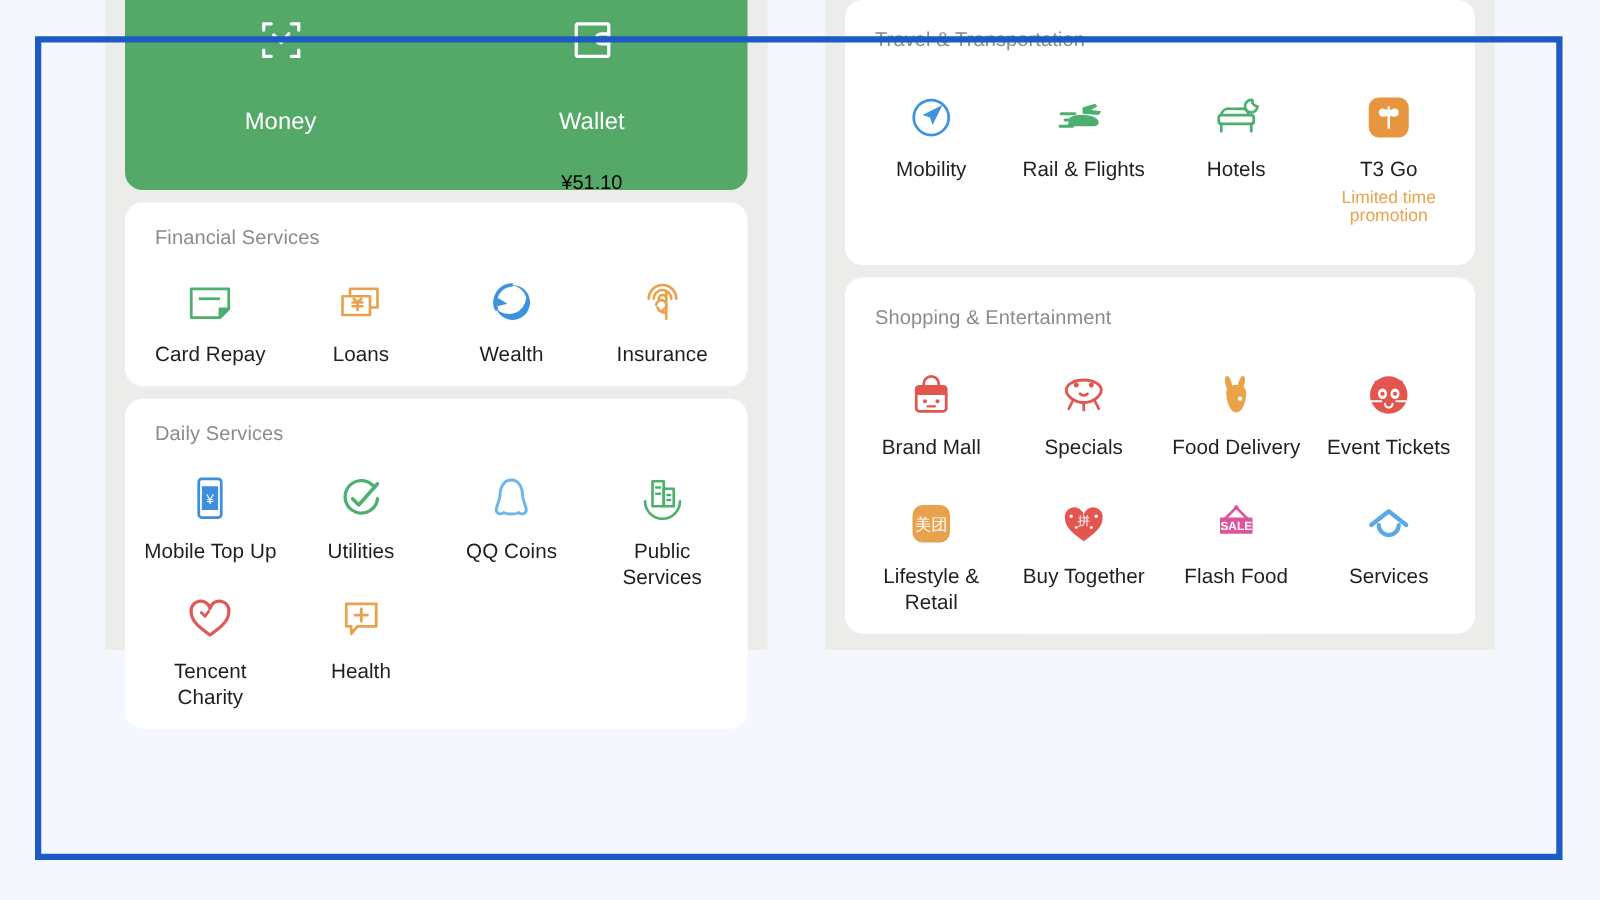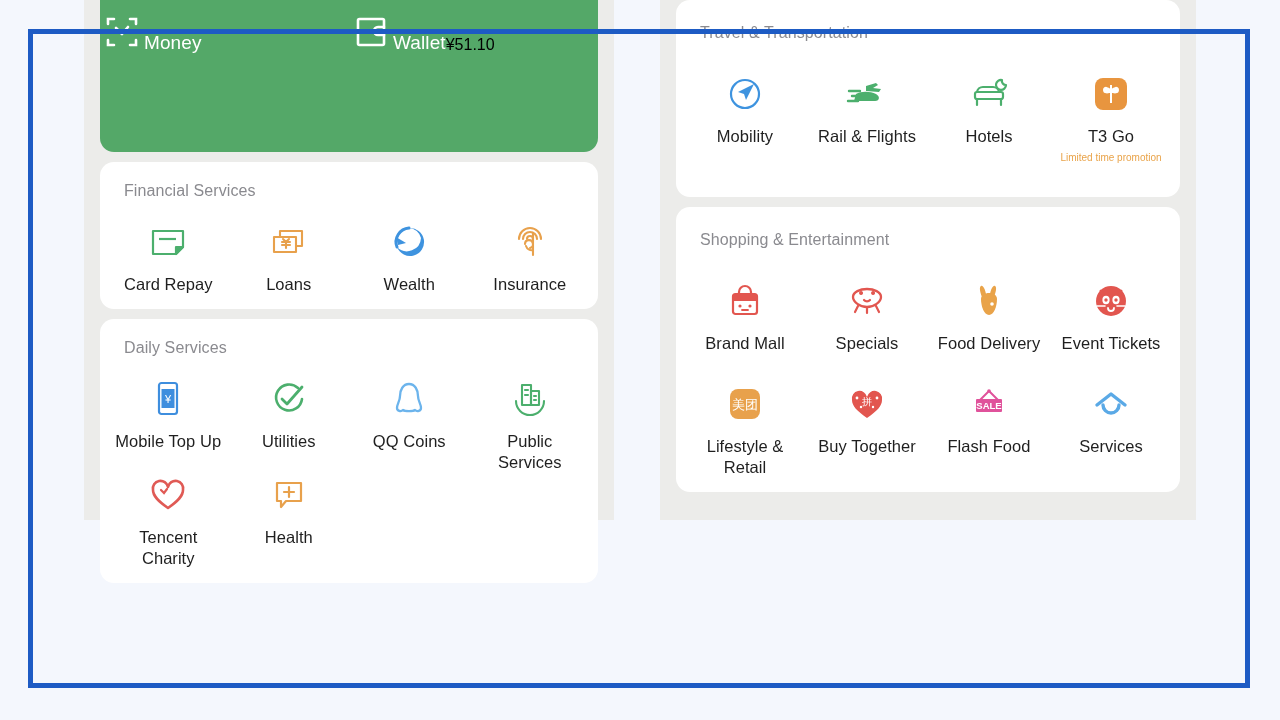--- a/index.html
+++ b/index.html
@@ -30,22 +30,23 @@
   .green-card {
     background: #54a868;
     border-radius: 0 0 14px 14px;
     height: 152px;
     display: flex;
     align-items: flex-start;
     padding-top: 8px;
   }
   .green-cell {
     flex: 1 1 0;
-    display: flex; flex-direction: row;
-    align-items: flex-end;
+    display: flex; flex-direction: column;
+    align-items: center;
+    gap: 24px;
   }
   .green-ic { height: 46px; display: flex; align-items: center; justify-content: center; }
   .green-label {
     color: #ffffff; font-size: 19px; margin-top: 9px; letter-spacing: .1px;
   }
   .green-sub { color: #000000; font-size: 16px; margin-top: 5px; }
 
   
   .sec-card { margin-top: 10px; padding: 20px 0 14px 0; }
   .sec-title {
@@ -63,21 +64,21 @@
   .tile-ic {
     height: 44px; width: 44px;
     display: flex; align-items: center; justify-content: center;
     margin-bottom: 10px;
   }
   .tile-label {
     font-size: 16.5px; color: #1f1f1f; text-align: center; line-height: 21px;
     letter-spacing: .05px;
   }
   .tile-badge {
-    font-size: 10px; color: #e9a349; text-align: center;
+    font-size: 14px; color: #e9a349; text-align: center;
     line-height: 15px; margin-top: 3px;
   }
 
   
   #sel-rect {
     position: absolute;
     left: 28px; top: 29px; width: 1222px; height: 659px;
     border: 5px solid #1d5bc4;
     pointer-events: none;
   }

